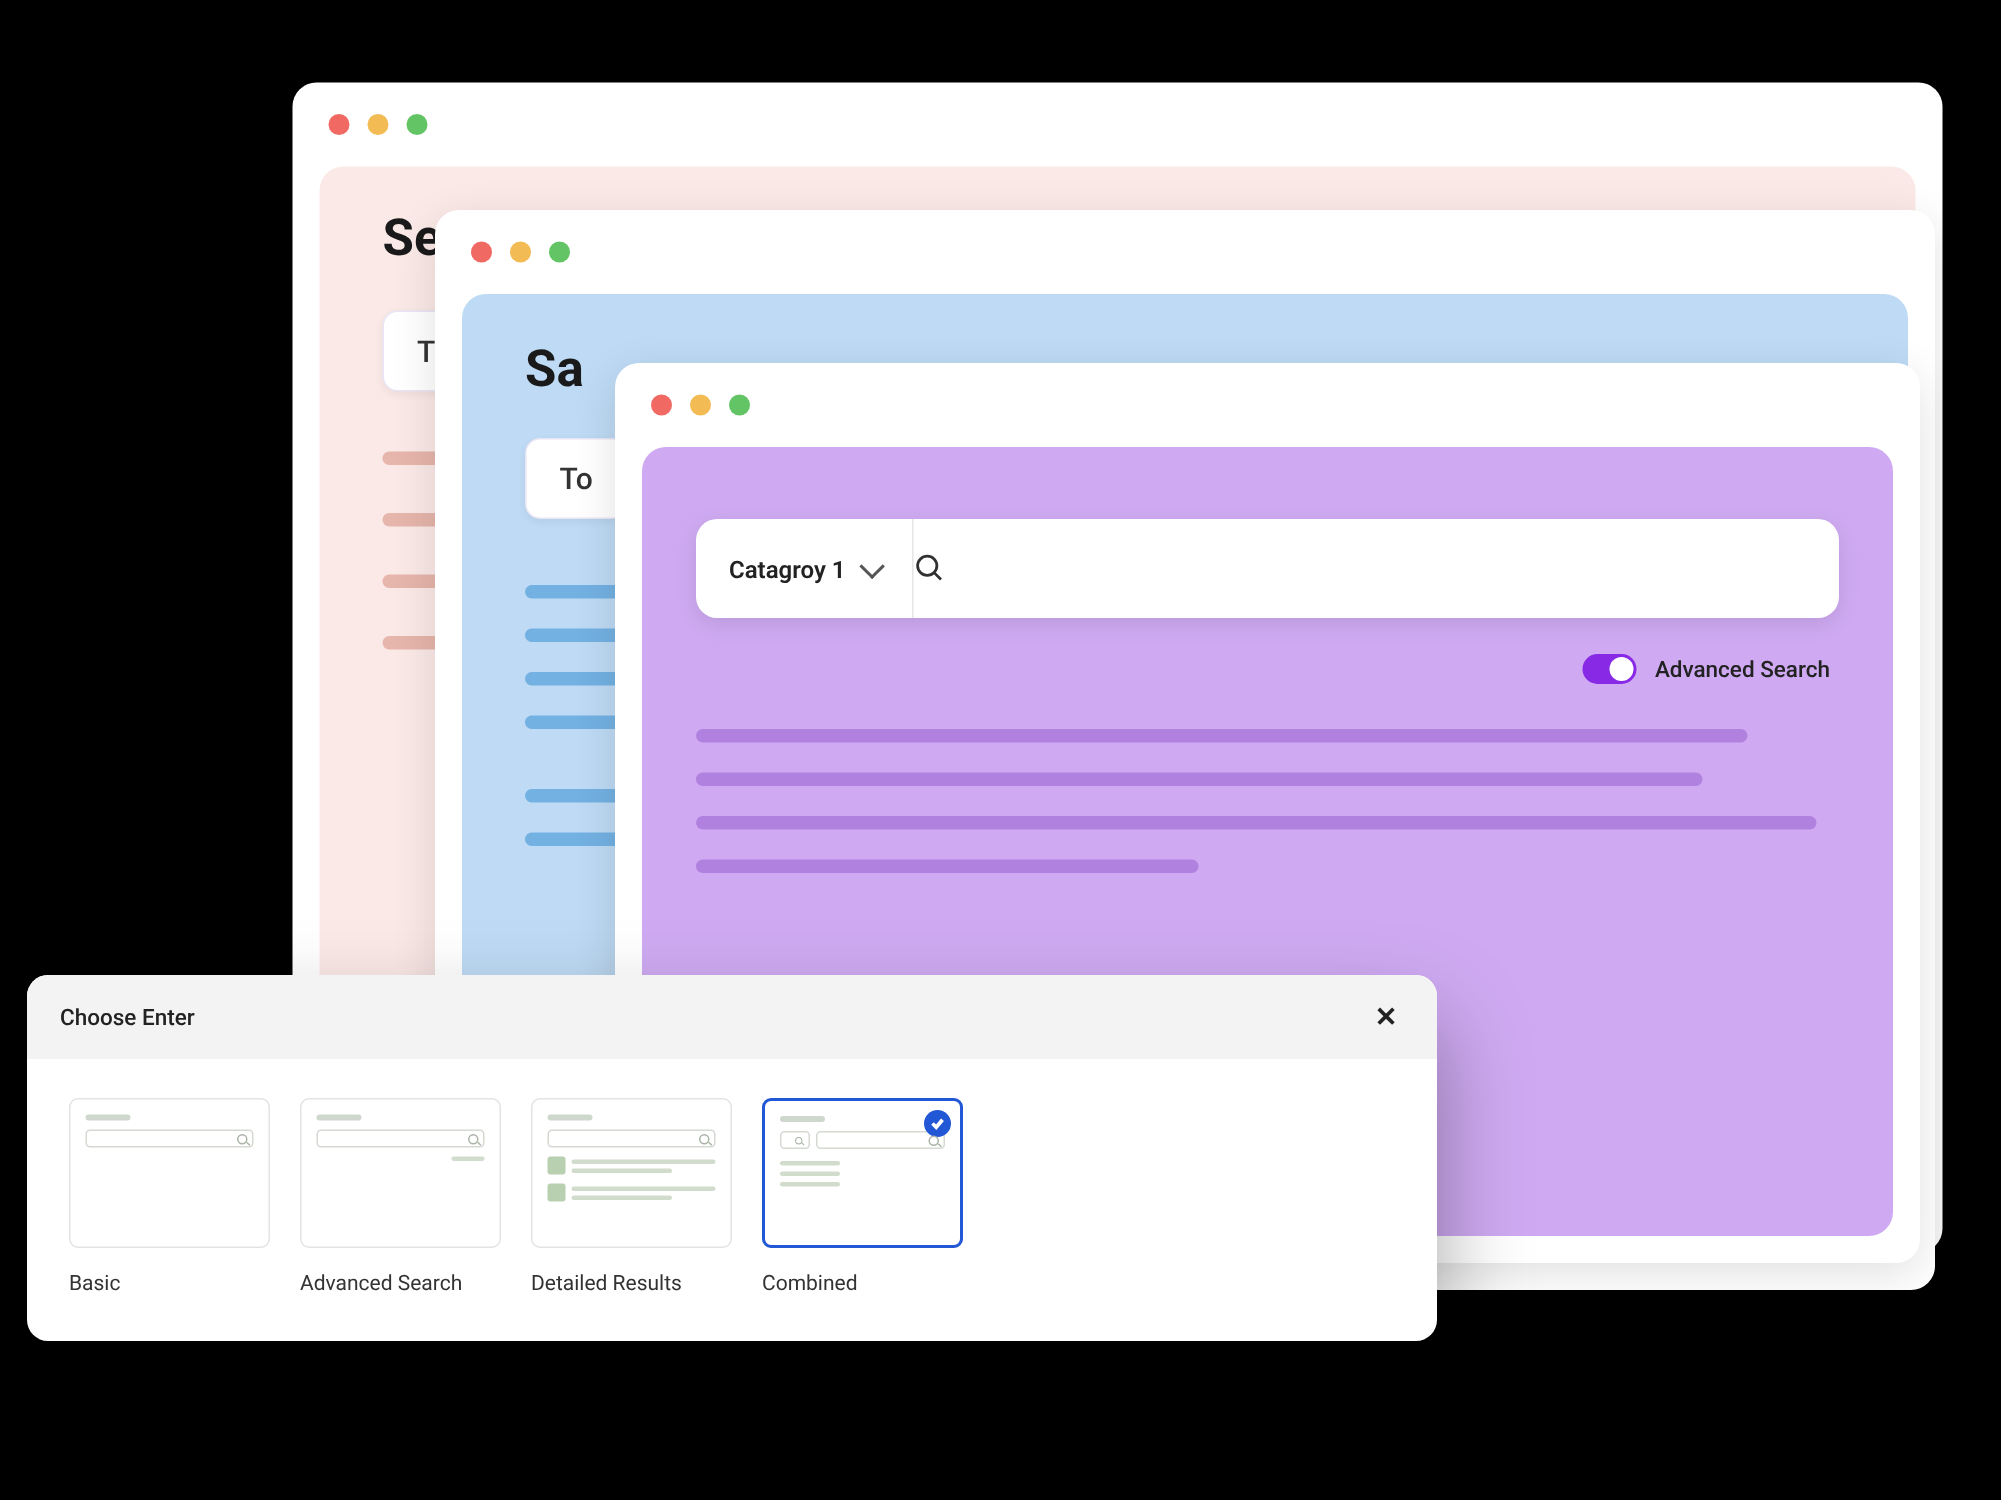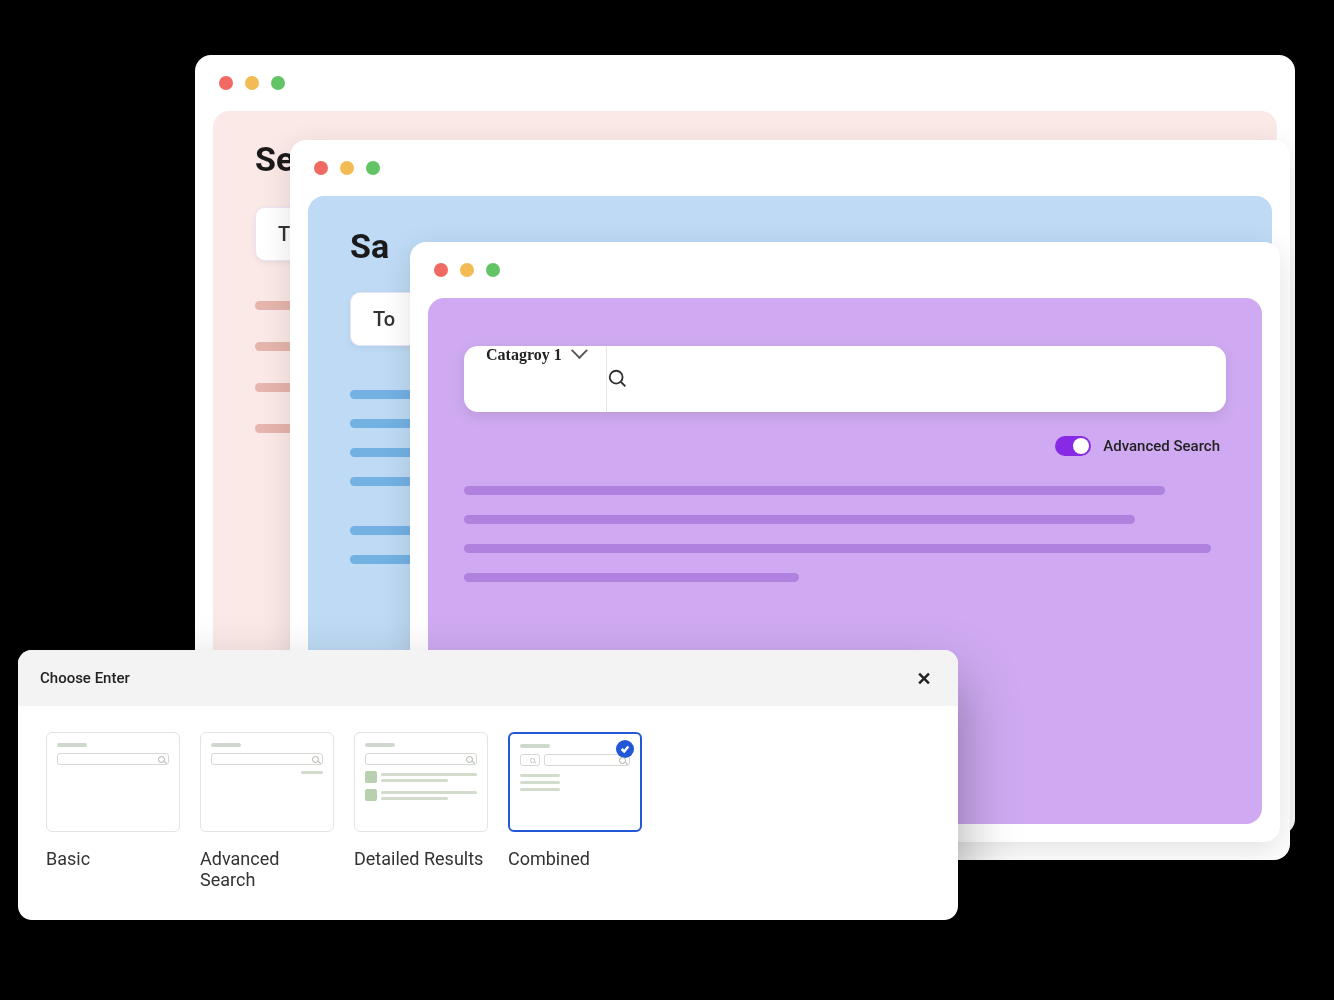--- a/index.html
+++ b/index.html
@@ -79,28 +79,27 @@
     background:#fff;
     border-radius:14px;
     box-shadow:0 4px 14px rgba(0,0,0,.10);
     display:flex;
     align-items:center;
   }
   .cat-select{
     height:100%;
     border-right:1px solid #e5e5e5;
     display:flex;
-    align-items:flex-start;
+    align-items:center;
     gap:10px;
     padding:0 22px;
     font-size:16px;
     font-weight:600;
     color:#222;
     cursor:pointer;
-    font-family:Liberation Serif, serif;
   }
   .chevron {
     width:12px;height:12px;
     border-right:2px solid #555;border-bottom:2px solid #555;
     transform:rotate(45deg) translateY(-2px);
   }
   .search-input{
     flex:1;
     border:none;
     outline:none;
@@ -163,21 +162,21 @@
   }
   .thumb{
     width:134px;height:100px;
     border:1px solid #e3e3e3;border-radius:6px;
     background:#fff;
     padding:10px;
     position:relative;
   }
   .opt.selected .thumb{border:2px solid #2257d6;}
   .opt .label{
-    margin-top:16px;font-size:18px;color:#333;font-weight:400;
+    margin-top:16px;font-size:14px;color:#333;font-weight:400;
   }
   .check{
     position:absolute;top:6px;right:6px;
     width:18px;height:18px;border-radius:50%;background:#2257d6;
     display:flex;align-items:center;justify-content:center;
   }
   .check svg{stroke:#fff;stroke-width:3;fill:none;width:10px;height:10px;}
 
   
   .t-title{height:4px;width:30px;background:#cfd8cd;border-radius:2px;margin-bottom:6px;}

